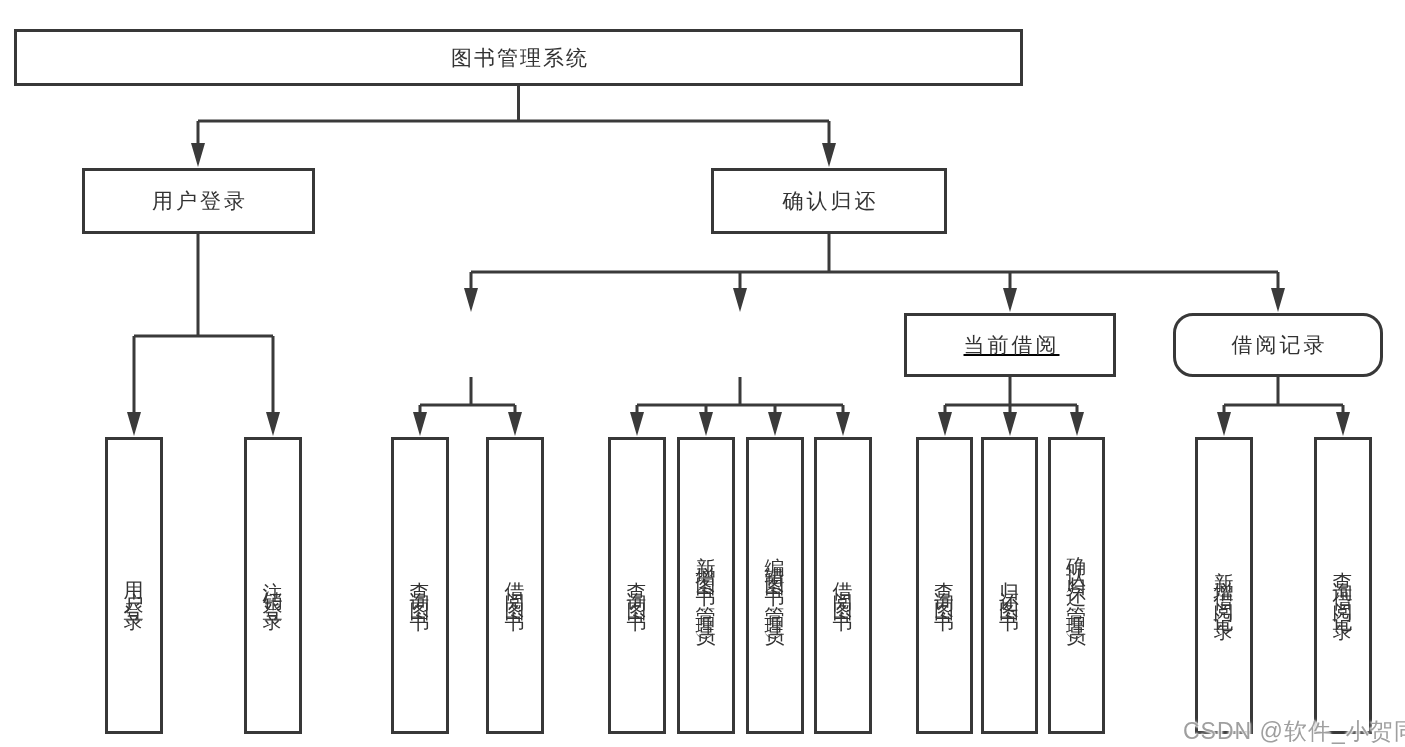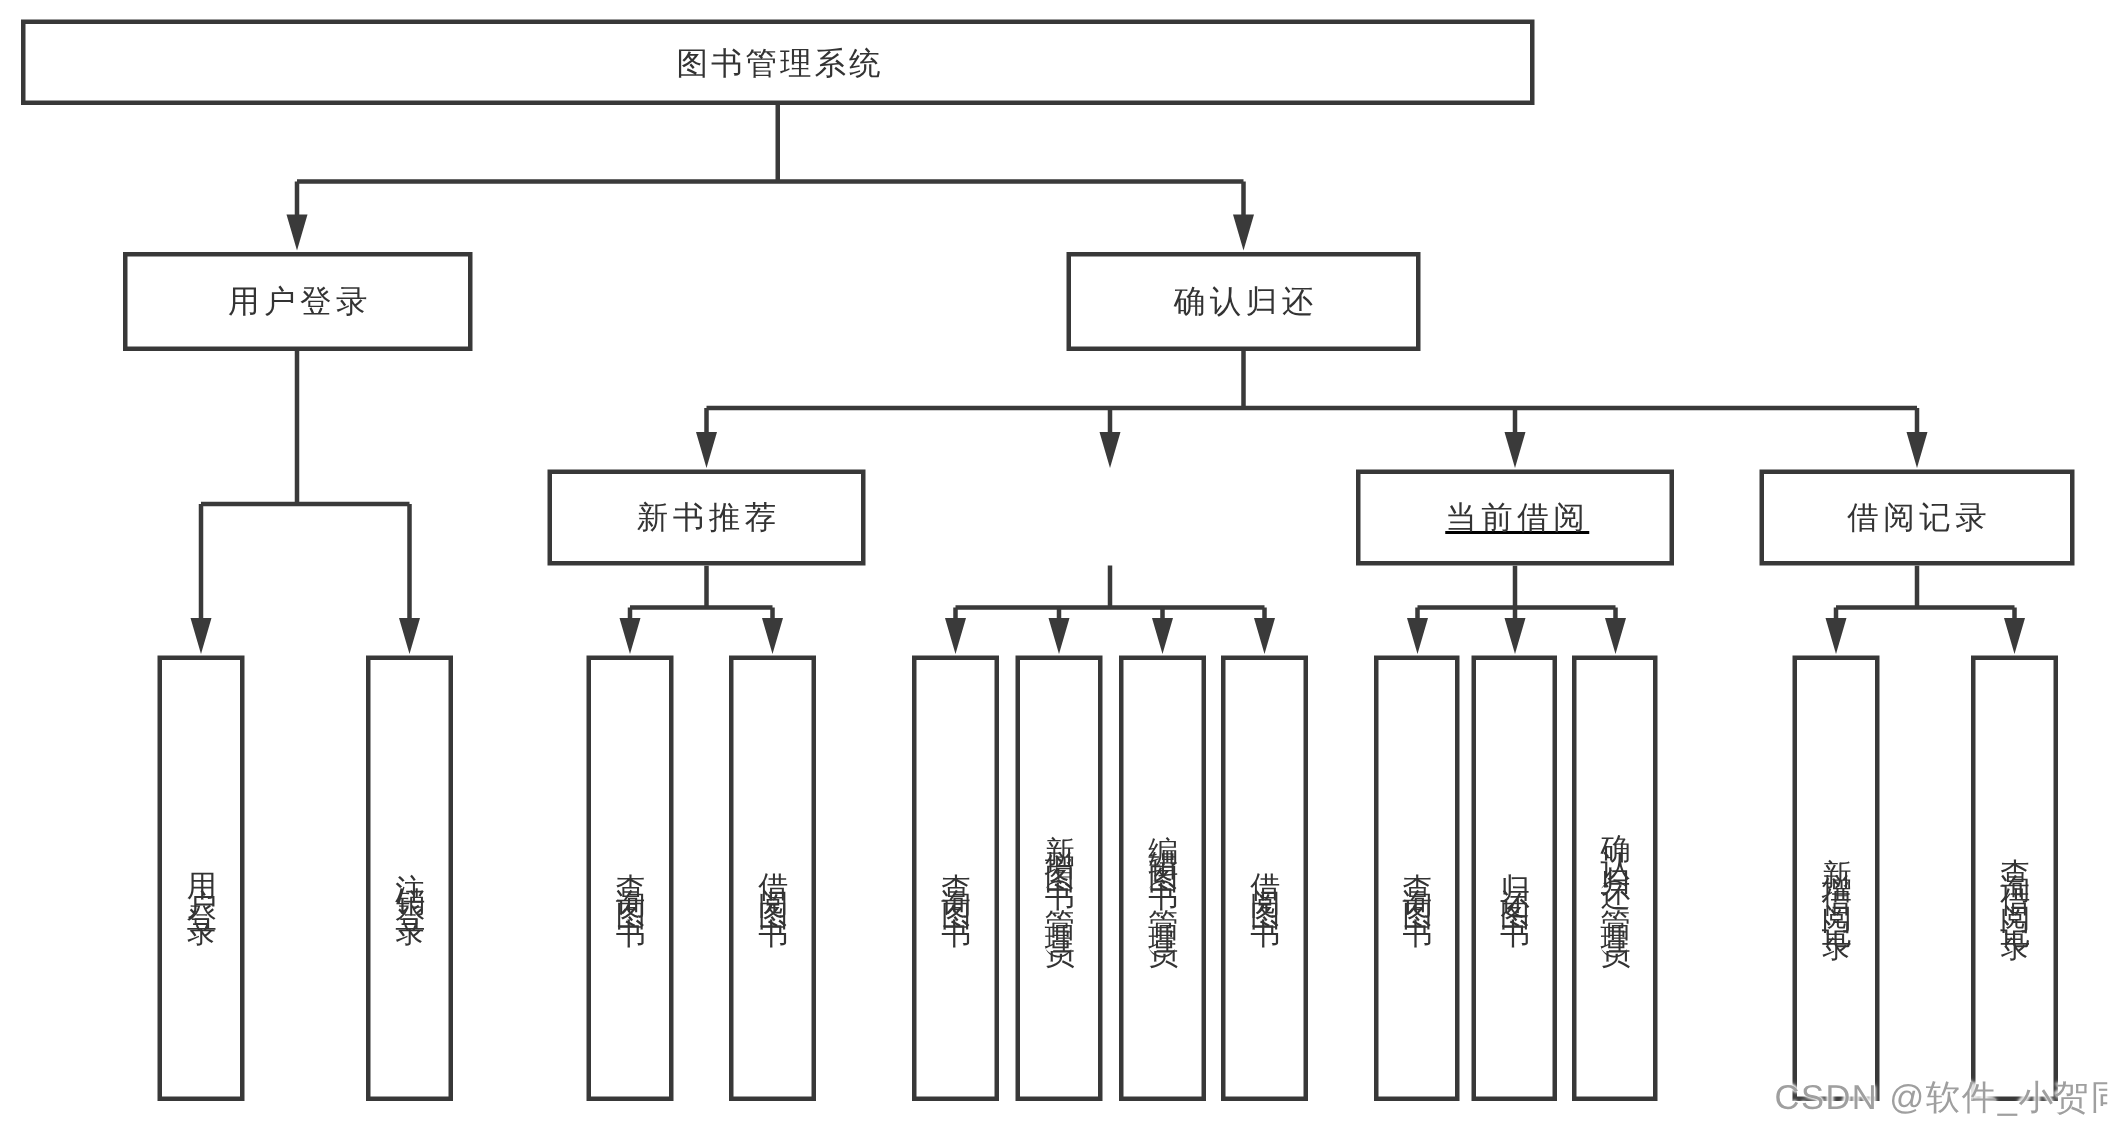--- a/index.html
+++ b/index.html
@@ -103,38 +103,35 @@
       <polygon points="768,412 782,412 775,436"></polygon>
       <polygon points="836,412 850,412 843,436"></polygon>
       <polygon points="938,412 952,412 945,436"></polygon>
       <polygon points="1003,412 1017,412 1010,436"></polygon>
       <polygon points="1070,412 1084,412 1077,436"></polygon>
       <polygon points="1217,412 1231,412 1224,436"></polygon>
       <polygon points="1336,412 1350,412 1343,436"></polygon>
     </g>
   </svg>
 
-  <div class="node root" style="left:14px; top:13px; width:1009px; height:57px;">
+  <div class="node root" style="left:14px; top:29px; width:1009px; height:57px;">
     <span class="lbl">图书管理系统</span>
   </div>
 
   <div class="node" style="left:82px; top:168px; width:233px; height:66px;">
     <span class="lbl">用户登录</span>
   </div>
   <div class="node" style="left:711px; top:168px; width:236px; height:66px;">
     <span class="lbl">确认归还</span>
   </div>
 
-  <div class="node" style="left:365px; top:313px; width:212px; height:64px;">
-    <span class="lbl">新书推荐</span>
-  </div>
   <div class="node" style="left:904px; top:313px; width:212px; height:64px;text-decoration:underline;">
     <span class="lbl">当前借阅</span>
   </div>
-  <div class="node" style="left:1173px; top:313px; width:210px; height:64px;">
+  <div class="node" style="left:1173px; top:313px; width:210px; height:64px;border-radius:20px;">
     <span class="lbl">借阅记录</span>
   </div>
 
   <div class="vnode" style="left:105px;">
     <span class="lbl">用户登录</span>
   </div>
   <div class="vnode" style="left:244px;">
     <span class="lbl">注销登录</span>
   </div>
 

